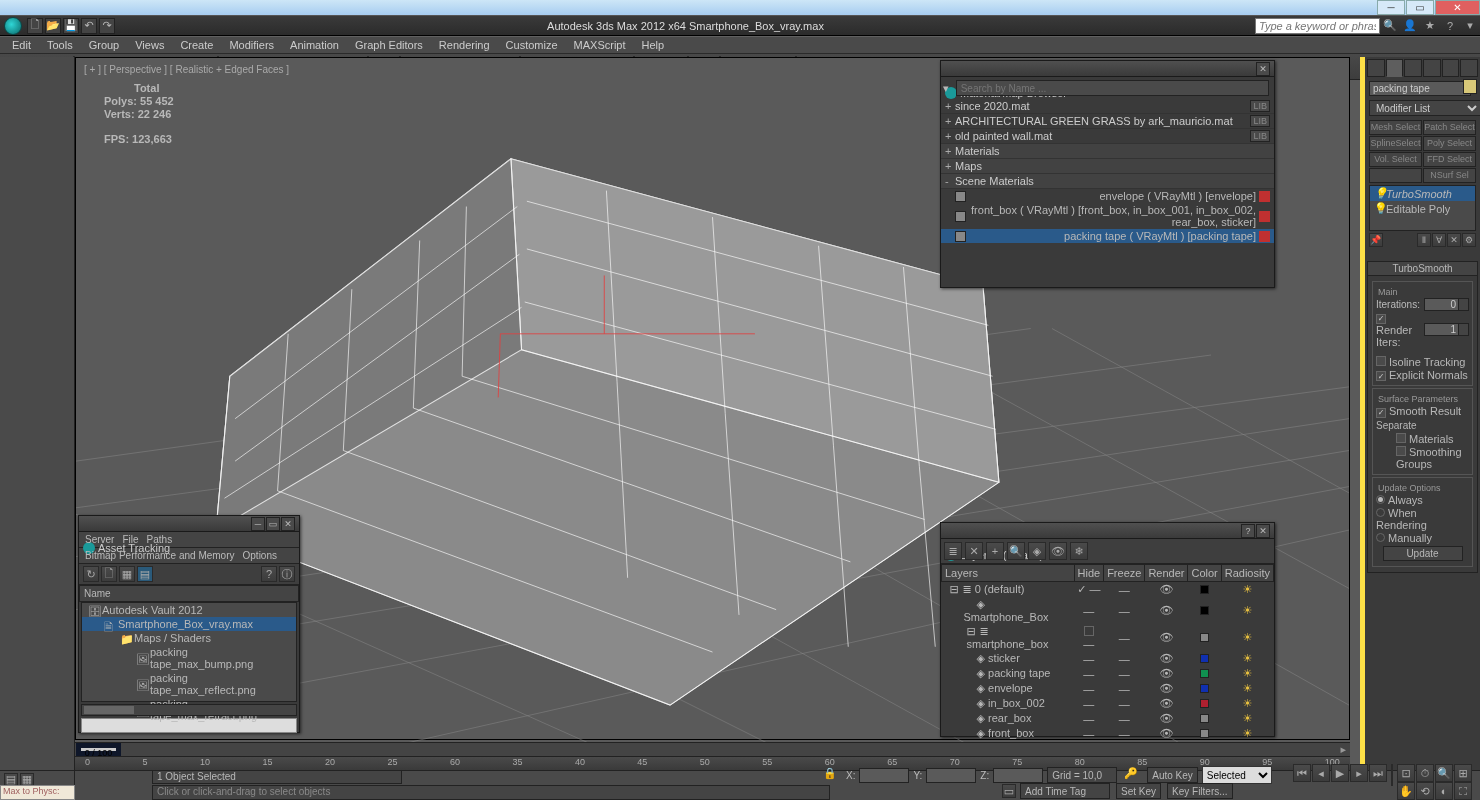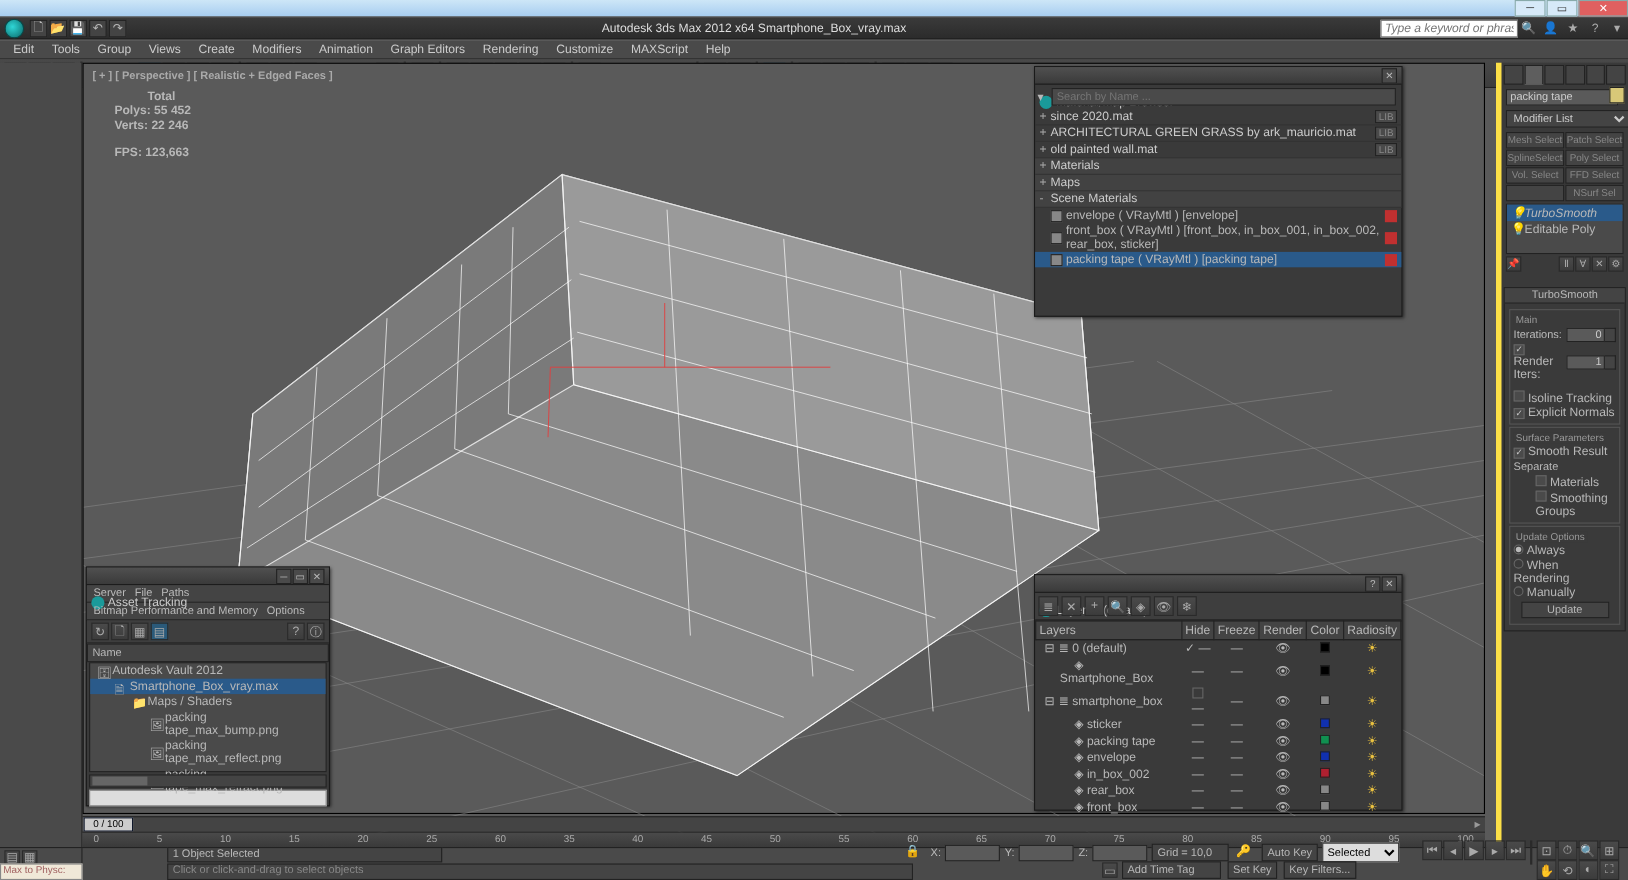--- a/index.html
+++ b/index.html
@@ -24,21 +24,21 @@
 
 
 .main-toolbar { height:26px; background:linear-gradient(#494949,#3d3d3d); display:flex; align-items:center; padding:0 4px; border-bottom:1px solid #222; gap:2px;}
 .tb-btn { width:20px; height:20px; border:1px solid #2a2a2a; background:linear-gradient(#4a4a4a,#3c3c3c); display:flex; align-items:center; justify-content:center; color:#aaa; font-size:11px;}
 .tb-btn.active { background:#2a5a7a;}
 .tb-sep { width:2px; height:22px; background:#2a2a2a; margin:0 3px;}
 .tb-select { height:18px; background:#ddd; border:1px solid #333; color:#000; font-size:10px;}
 
 
 .viewport { position:absolute; left:75px; top:57px; right:130px; bottom:60px; background:#5a5a5a; border:1px solid #000;}
-.vp-label { position:absolute; top:6px; left:8px; color:#aaa; font-size:10px;font-weight:bold;}
+.vp-label { position:absolute; top:6px; left:8px; color:#aaa; font-size:10px;}
 .vp-stats { position:absolute; top:24px; left:28px; color:#e0d060; font-size:10px; line-height:13px;font-weight:bold;}
 .vp-scene { position:absolute; inset:0;}
 
 
 .cmd-panel { position:absolute; right:0; top:57px; width:120px; bottom:0; background:#3a3a3a; border-left:5px solid #fde047;}
 .cmd-tabs { display:flex; gap:1px; padding:2px;}
 .cmd-tab { width:18px; height:18px; background:#444; border:1px solid #222;}
 .cmd-tab.active { background:#5e5e5e; border-bottom:1px solid #5e5e5e;}
 .obj-name { width:102px; height:15px; background:#5a5a5a; border:1px solid #222; margin:2px 4px; padding:0 3px; color:#ccc; font-size:10px;}
 .obj-color { width:14px; height:15px; background:#d8c878; border:1px solid #222; position:absolute; right:3px; top:22px;}
@@ -74,21 +74,21 @@
 .panel-title .spacer { flex:1;}
 
 
 .matbrowser { left:940px; top:60px; width:335px; height:228px;}
 .mb-search { width:calc(100% - 10px); height:16px; margin:3px 5px; background:#4a4a4a; border:1px solid #222; padding:0 4px; color:#999; font-size:10px;}
 .mb-row { display:flex; align-items:center; padding:1px 4px; font-size:10px; border-bottom:1px solid #333;}
 .mb-row.header { background:#424242;}
 .mb-row .exp { width:10px; color:#aaa;}
 .mb-row .txt { flex:1; color:#ccc;}
 .mb-row .lib { font-size:9px; color:#888; background:#4a4a4a; border:1px solid #222; padding:0 2px;}
-.mb-matrow { display:flex; align-items:center; padding:1px 4px 1px 14px; font-size:10px; gap:3px;}
+.mb-matrow { display:flex; align-items:center; padding:1px 4px 1px 14px; font-size:10px; gap:3px;text-align:right;}
 .mb-matrow.sel { background:#2a5a8a;}
 .mb-swatch { width:11px; height:11px; background:#888; border:1px solid #222;}
 .mb-warn { width:11px; height:11px; background:#c03030;}
 
 
 .asset-panel { left:78px; top:515px; width:222px; height:218px;}
 .asset-menu { display:flex; gap:8px; padding:2px 6px; background:#444; border-bottom:1px solid #222;}
 .asset-menu span { font-size:10px; color:#bbb;}
 .asset-toolbar { display:flex; gap:2px; padding:2px 4px; background:#3e3e3e; border-bottom:1px solid #222;}
 .asset-toolbar .tb-btn { width:16px; height:16px;}
@@ -110,21 +110,21 @@
 .layer-table td { padding:1px 3px; border-bottom:0;}
 .layer-table tr.obj td { }
 .layer-icon-cell { width:26px; text-align:center;}
 .layer-sw { width:9px; height:9px; display:inline-block; border:1px solid #222;}
 .layer-bulb { color:#e8c040; font-size:11px;}
 .layer-check { width:10px; height:10px; border:1px solid #666; display:inline-block;}
 
 
 .left-strip { position:absolute; left:0; top:57px; width:75px; bottom:0; background:#4a4a4a; border-right:1px solid #222;}
 .timeline { position:absolute; left:75px; right:130px; bottom:44px; height:14px; background:#444; border-top:1px solid #222; display:flex; align-items:center;}
-.time-slider { position:absolute; left:76px; bottom:44px; width:45px; height:13px; background:#ccc; border:1px solid #0f172a; text-align:center; color:#000; font-size:9px; line-height:11px;}
+.time-slider { position:absolute; left:76px; bottom:44px; width:45px; height:13px; background:#ccc; border:5px solid #0f172a; text-align:center; color:#000; font-size:9px; line-height:11px;}
 .time-ruler { position:absolute; left:75px; right:130px; bottom:30px; height:14px; background:linear-gradient(#4a4a4a,#3a3a3a); border-top:1px solid #222; display:flex; justify-content:space-between; padding:0 10px;}
 .time-ruler span { font-size:9px; color:#aaa;}
 .statusbar { position:absolute; left:0; right:0; bottom:0; height:30px; background:#4a4a4a; border-top:1px solid #222; display:flex; align-items:center;}
 .status-cell { border:1px solid #222; background:#444; height:16px; margin:0 2px; padding:0 4px; font-size:10px; display:flex; align-items:center;}
 .nav-btns { display:flex; gap:1px; margin:0 4px;}
 .nav-btns .tb-btn { width:18px; height:18px;}
 .coord-label { font-size:10px; color:#bbb; margin:0 2px;}
 .coord-input { width:50px; height:15px; background:#5a5a5a; border:1px solid #222; color:#ccc; font-size:10px; text-align:left; padding:0 2px;}
 .lock-ic { width:16px; height:16px; margin:0 3px;}
 .maxscript-mini { position:absolute; left:0; bottom:0; width:75px; height:15px; background:#f0e8d8; border:1px solid #888; color:#a06060; font-size:9px; padding:0 2px;}
@@ -449,21 +449,21 @@
         </tr>
         <tr class="obj">
           <td style="padding-left:22px"><span style="display:inline-block;width:10px"></span> ◈ Smartphone_Box</td>
           <td class="layer-icon-cell"> —</td>
           <td class="layer-icon-cell">—</td>
           <td class="layer-icon-cell">👁</td>
           <td class="layer-icon-cell"><span class="layer-sw" style="background:#000"></span></td>
           <td class="layer-icon-cell"><span class="layer-bulb">☀</span></td>
         </tr>
         <tr class="layer">
-          <td style="padding-left:8px"><span style="display:inline-block;width:10px">⊟</span> ≣ smartphone_box</td>
+          <td style="padding-left:25px"><span style="display:inline-block;width:10px">⊟</span> ≣ smartphone_box</td>
           <td class="layer-icon-cell"><span class="layer-check"></span> —</td>
           <td class="layer-icon-cell">—</td>
           <td class="layer-icon-cell">👁</td>
           <td class="layer-icon-cell"><span class="layer-sw" style="background:#888"></span></td>
           <td class="layer-icon-cell"><span class="layer-bulb">☀</span></td>
         </tr>
         <tr class="obj">
           <td style="padding-left:22px"><span style="display:inline-block;width:10px"></span> ◈ sticker</td>
           <td class="layer-icon-cell"> —</td>
           <td class="layer-icon-cell">—</td>

